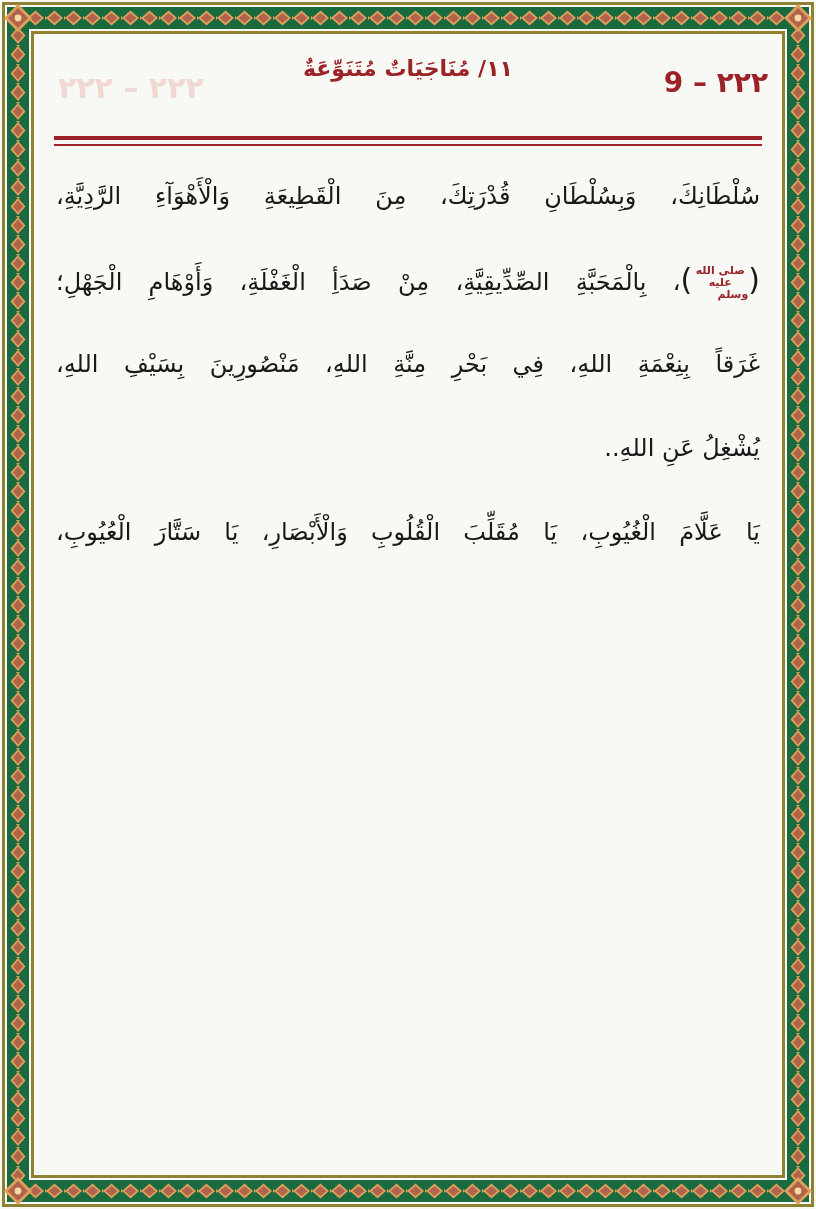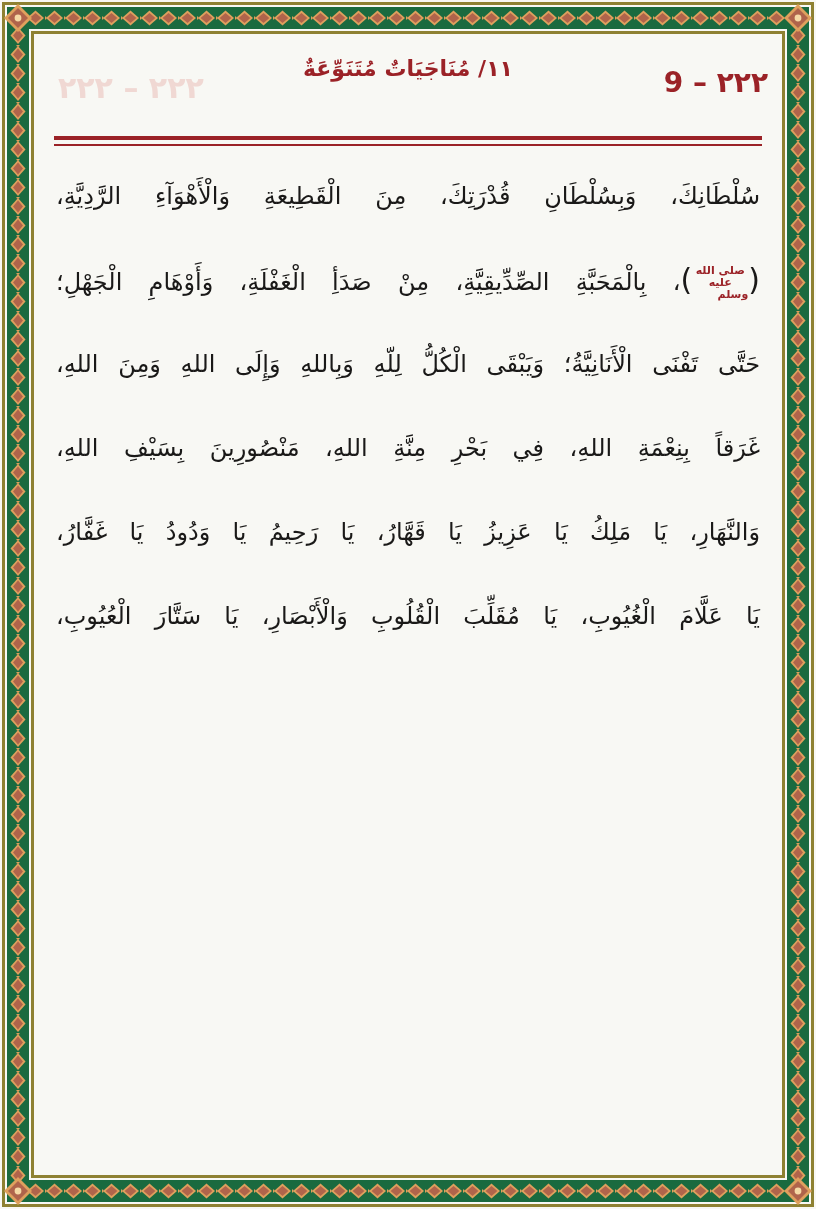--- a/index.html
+++ b/index.html
@@ -119,19 +119,18 @@
   </svg>
 
   <div class="watermark">٢٢٢ – ٢٢٢</div>
   <div class="title">١١/ مُنَاجَيَاتٌ مُتَنَوِّعَةٌ</div>
   <div class="pageref">٢٢٢ – 9</div>
   <div class="rule"></div>
 
   <div class="body" id="body">
       <div class="line"><span class="seg-k">سُلْطَانِكَ، وَبِسُلْطَانِ قُدْرَتِكَ، مِنَ الْقَطِيعَةِ وَالْأَهْوَآءِ الرَّدِيَّةِ،</span></div>
       <div class="line"><span class="seg-p">(</span><span class="seg-e">صلى الله عليه وسلم</span><span class="seg-p">)</span><span class="seg-k">، بِالْمَحَبَّةِ الصِّدِّيقِيَّةِ، مِنْ صَدَأِ الْغَفْلَةِ، وَأَوْهَامِ الْجَهْلِ؛</span></div>
-      <div class="line"><span class="seg-k">حَتَّى تَفْنَى الْأَنَانِيَّةُ؛ وَيَبْقَى الْكُلُّ لِلّهِ وَبِاللهِ وَإِلَى اللهِ وَمِنَ اللهِ،</span></div>
       <div class="line"><span class="seg-k">غَرَقاً بِنِعْمَةِ اللهِ، فِي بَحْرِ مِنَّةِ اللهِ، مَنْصُورِينَ بِسَيْفِ اللهِ،</span></div>
-      <div class="line"><span class="seg-k">وَالنَّهَارِ، يَا مَلِكُ يَا عَزِيزُ يَا قَهَّارُ، يَا رَحِيمُ يَا وَدُودُ يَا غَفَّارُ،</span></div>
+      <div class="line start"><span class="seg-k">يُشْغِلُ عَنِ اللهِ..</span></div>
       <div class="line"><span class="seg-k">يَا عَلَّامَ الْغُيُوبِ، يَا مُقَلِّبَ الْقُلُوبِ وَالْأَبْصَارِ، يَا سَتَّارَ الْعُيُوبِ،</span></div>
     </div>
 
 </div>
 
 </body></html>

